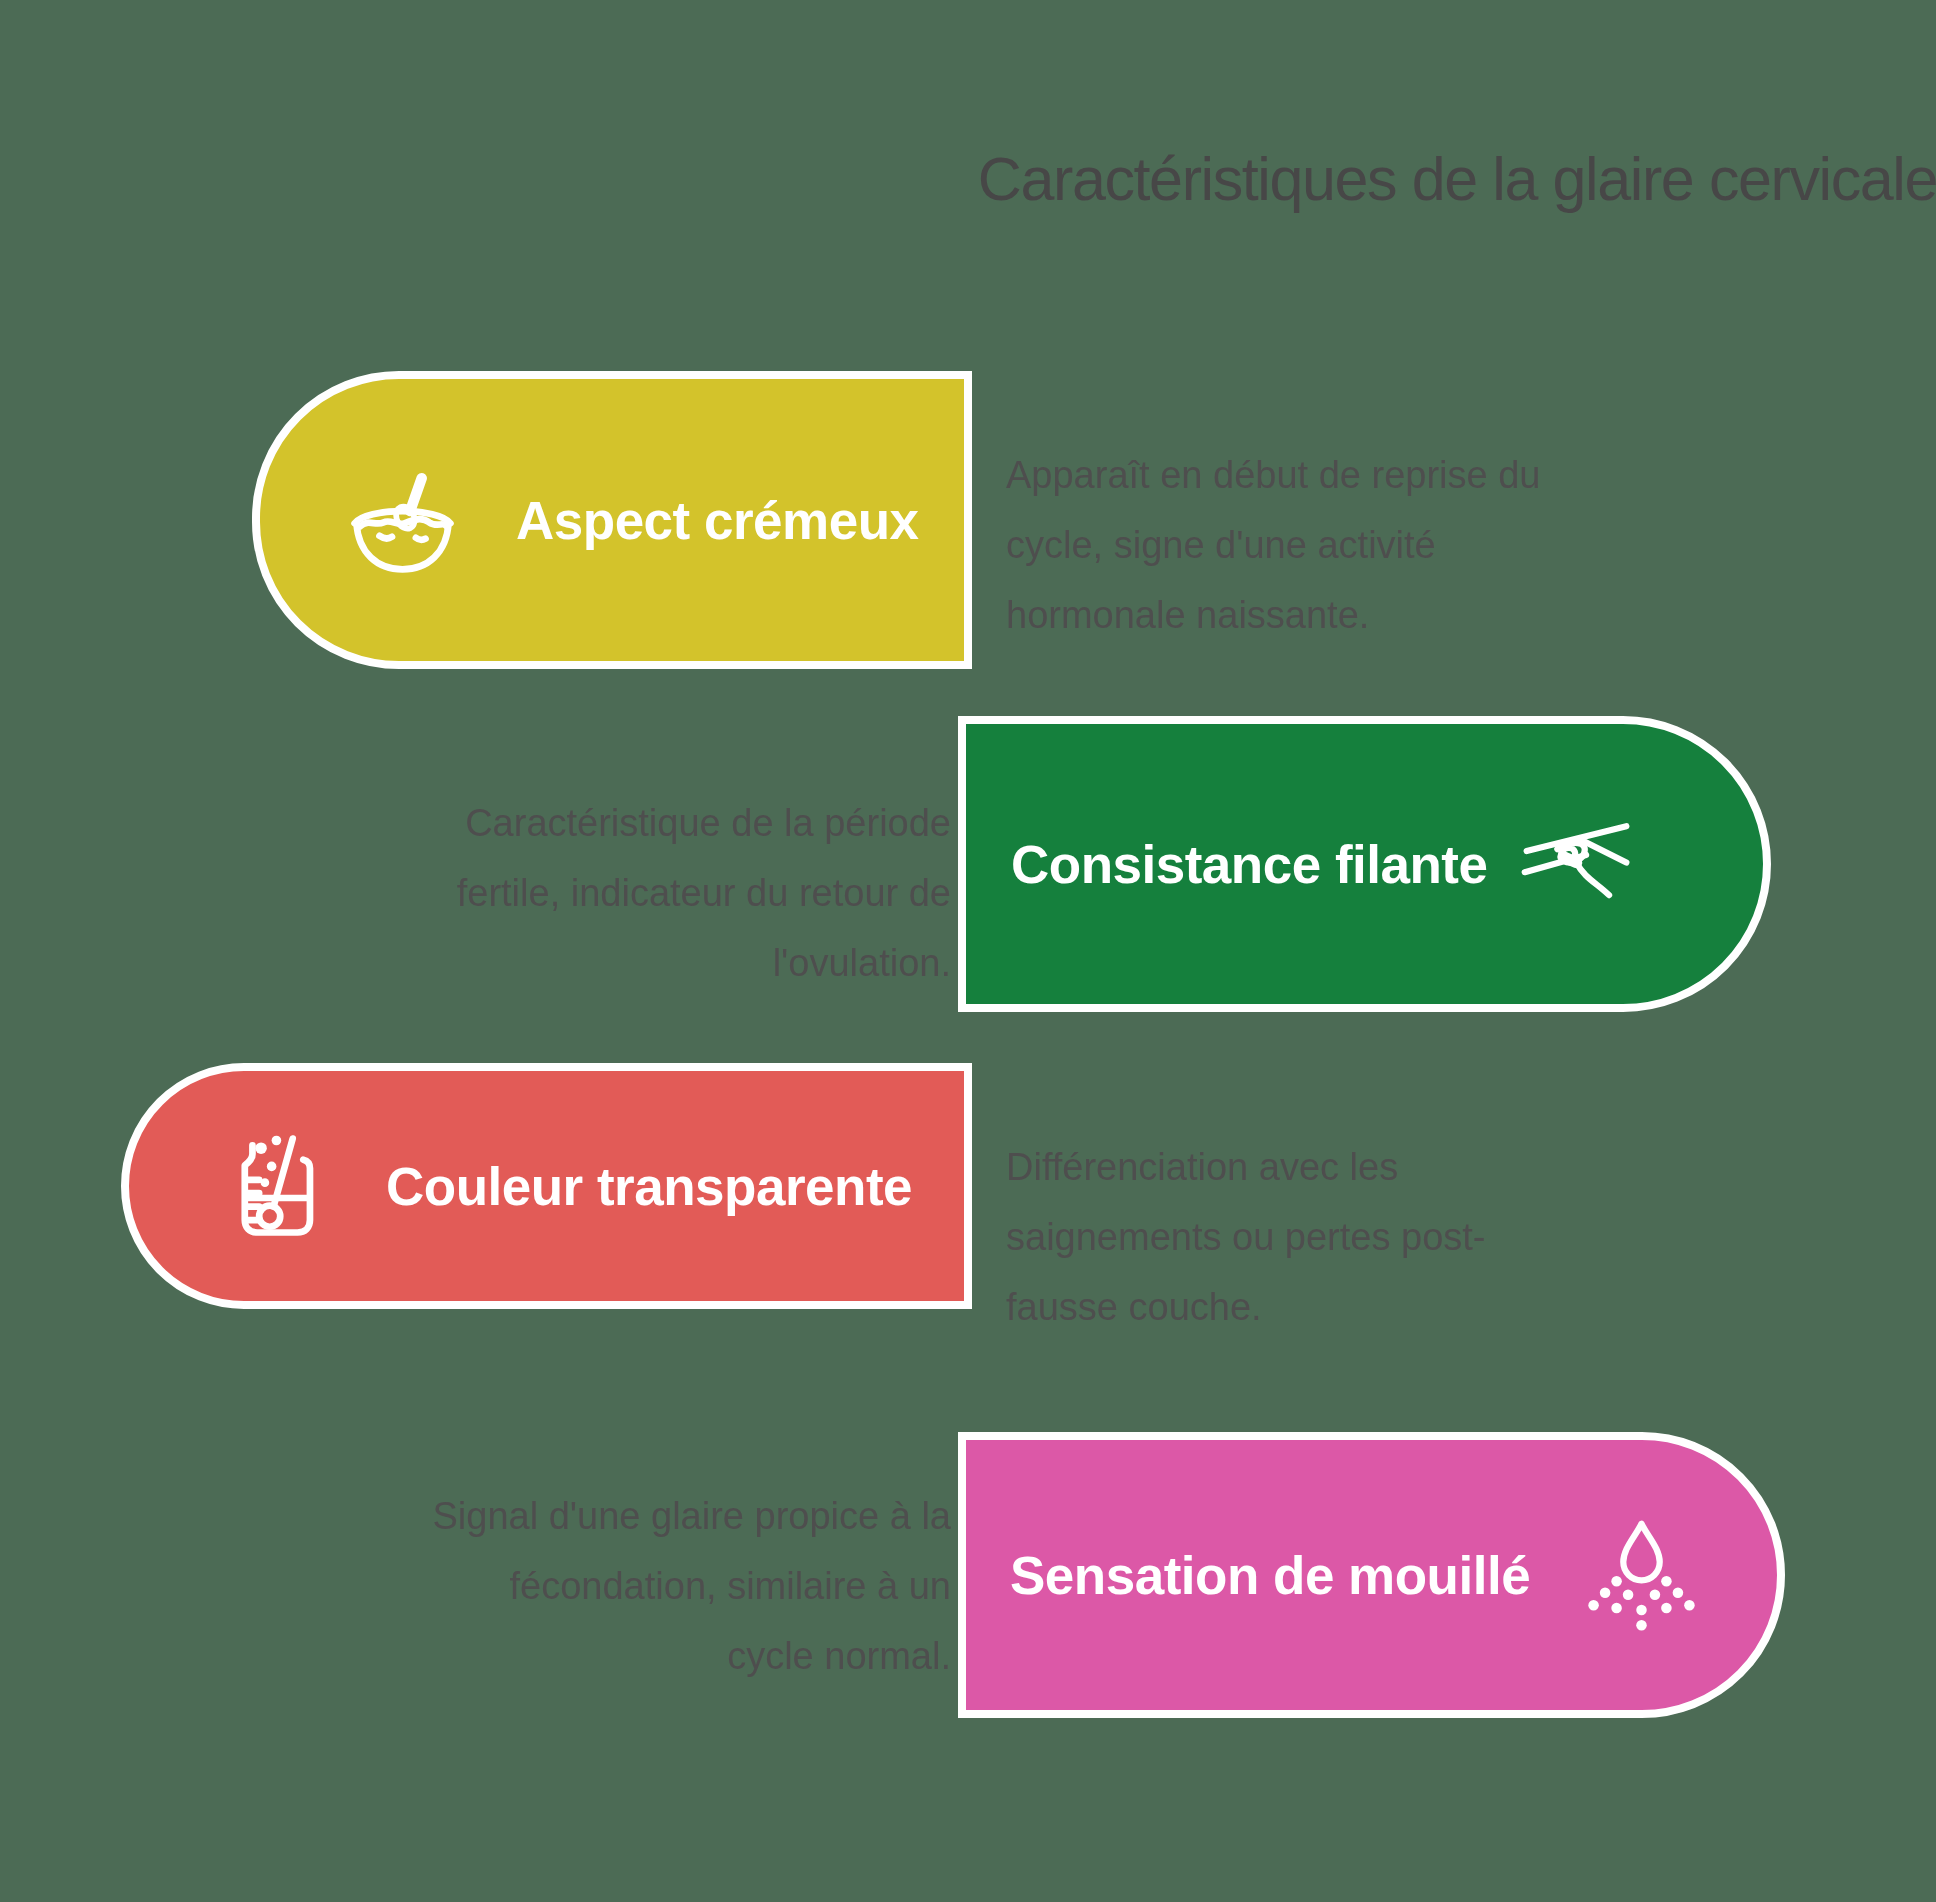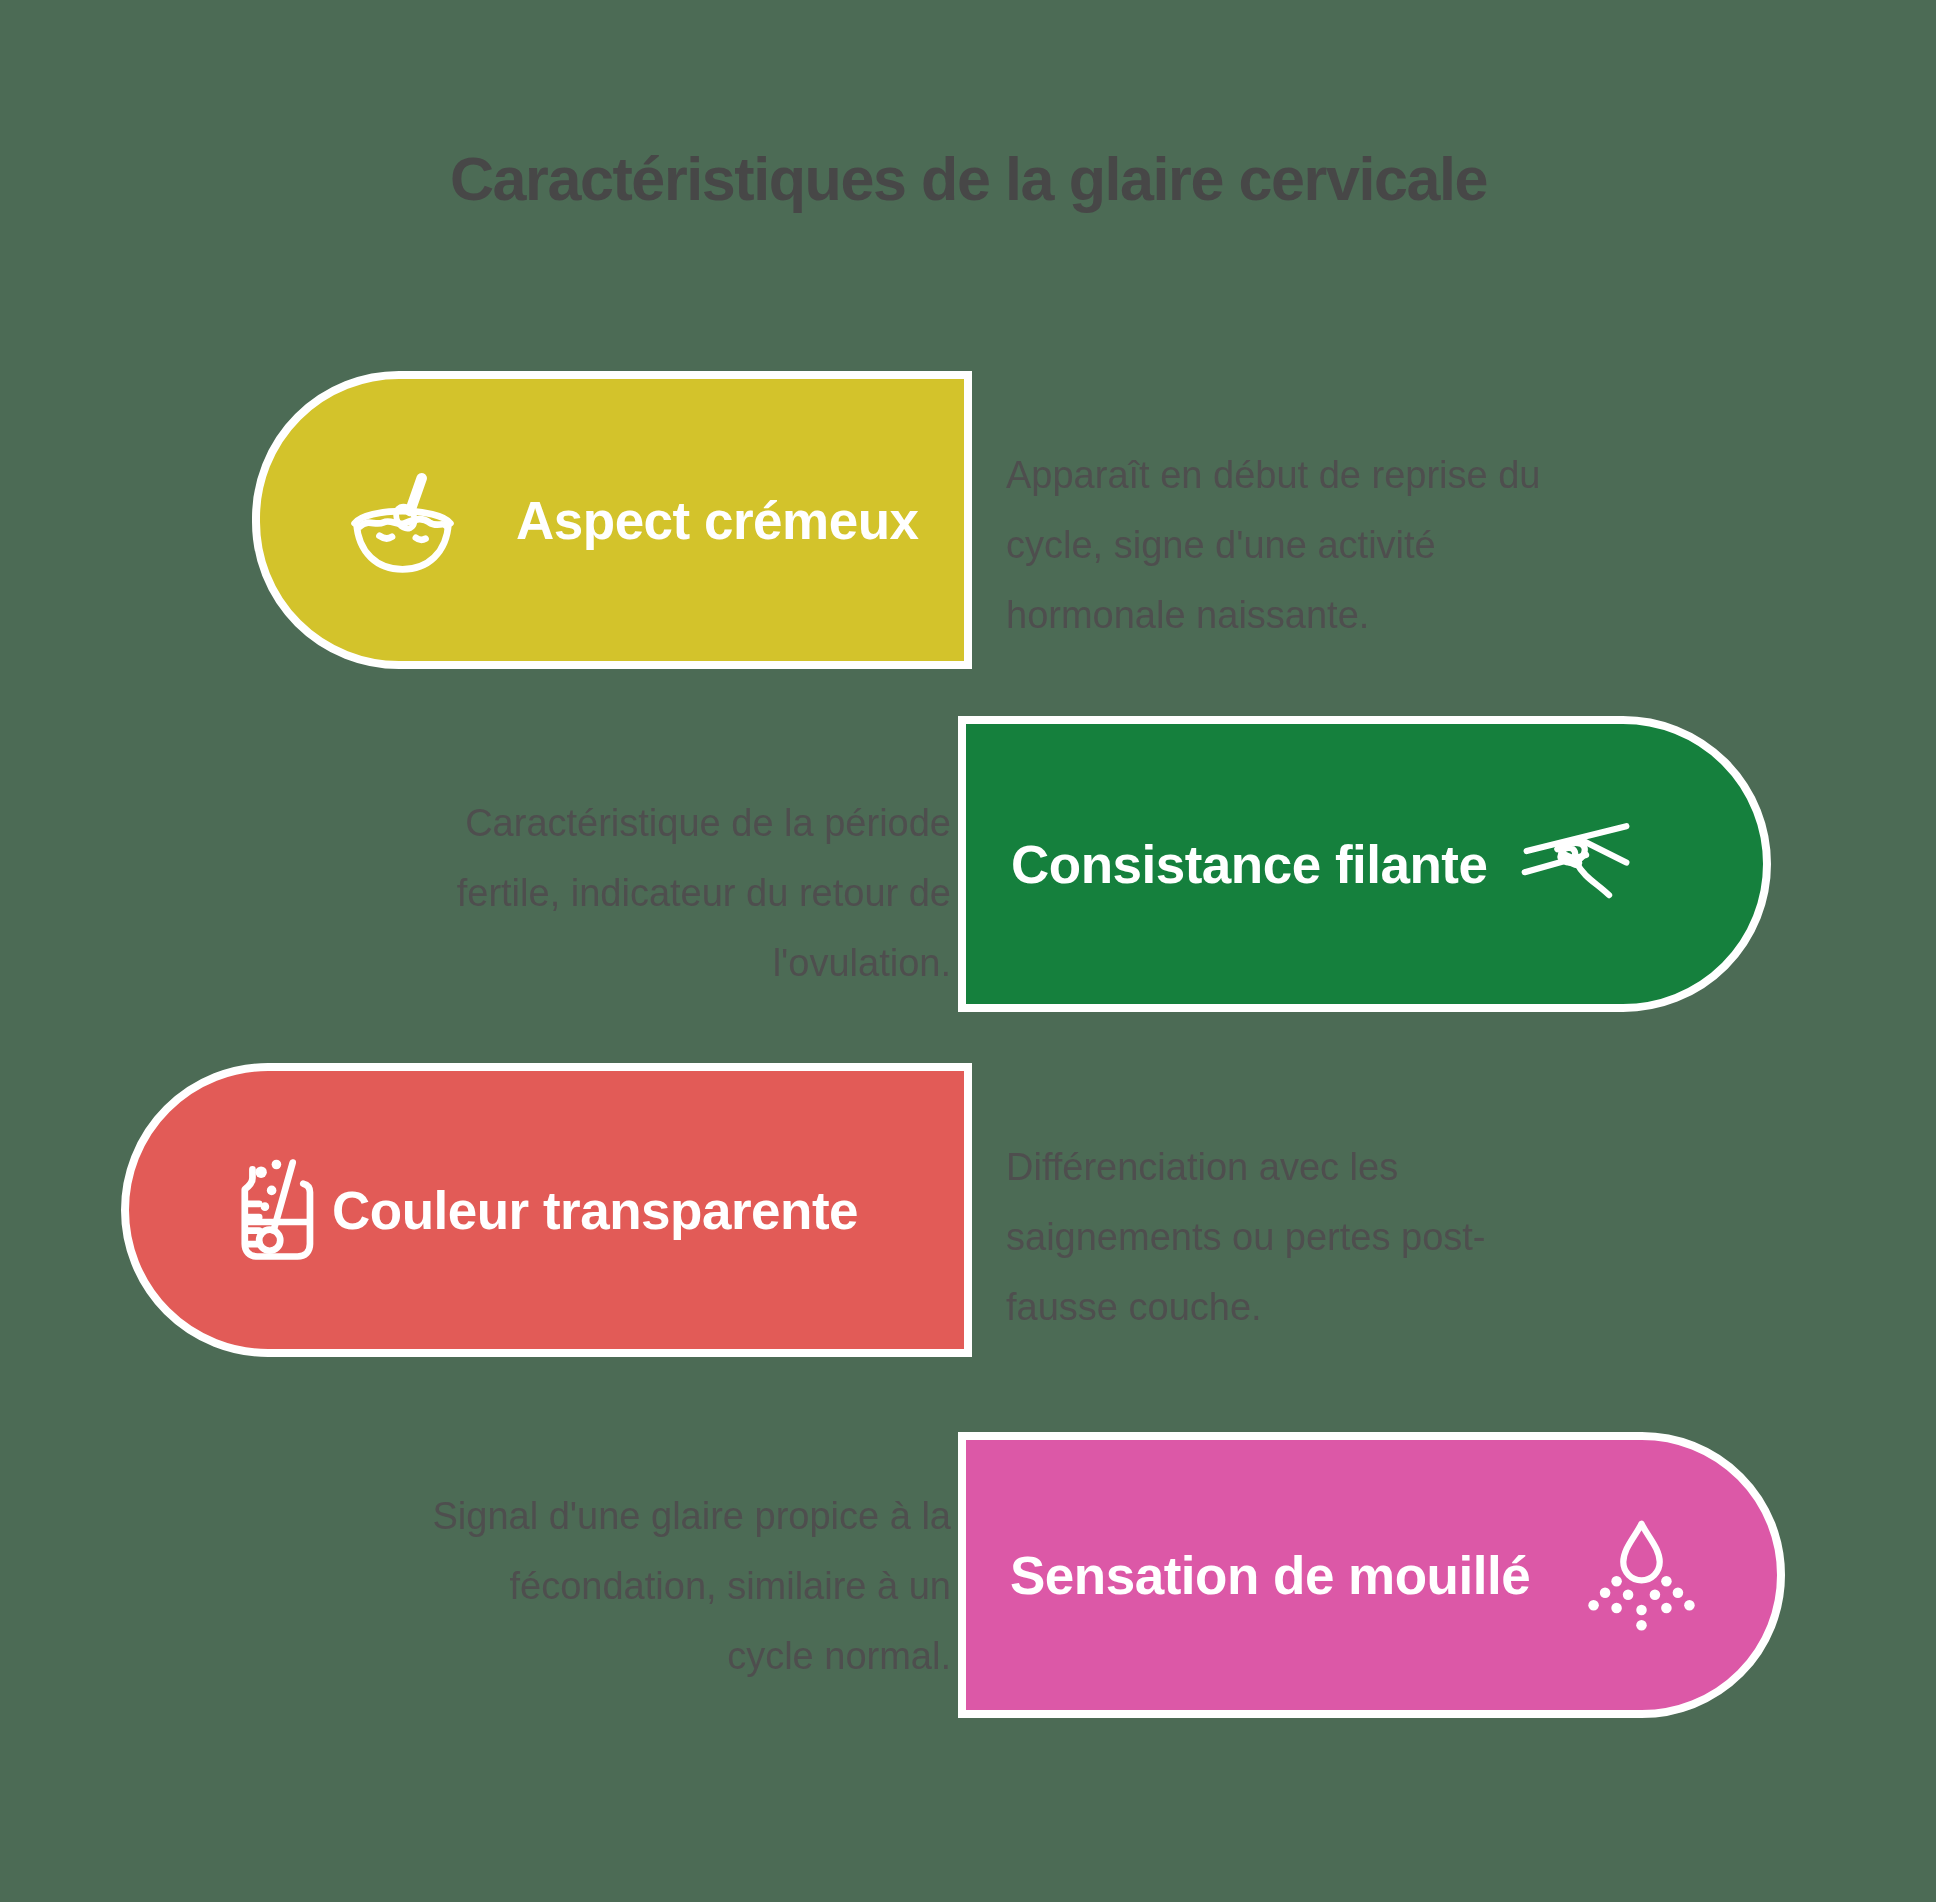--- a/index.html
+++ b/index.html
@@ -4,38 +4,38 @@
 <style>
   html,body{margin:0;padding:0;}
   body{
     width:1937px;height:1902px;
     background:#4c6b55;
     font-family:"Liberation Sans",sans-serif;
     position:relative;overflow:hidden;
   }
   .title{
     position:absolute;left:0;right:0;top:144px;
-    margin:0;text-align:center;
-    font-size:61px;font-weight:bold;letter-spacing:-1.4px;
+    margin:0;text-align:right;
+    font-size:61px;font-weight:normal;letter-spacing:-1.4px;
     color:#474747;
   }
   .card{
     position:absolute;box-sizing:border-box;
     display:flex;align-items:center;
     border:8.6px solid #ffffff;
   }
   .card .icon{flex:0 0 auto;width:115px;height:115px;}
   .card .icon svg{display:block;width:100%;height:100%;}
   .card-label{
     font-size:53px;font-weight:bold;color:#ffffff;
     letter-spacing:-0.5px;white-space:nowrap;
   }
   .card1{left:252px;top:371px;width:720px;height:298px;border-radius:147px 0 0 147px;padding-left:85px;gap:56px;}
   .card2{left:958px;top:716px;width:813px;height:296px;border-radius:0 148px 148px 0;padding-left:45px;gap:56px;}
-  .card3{left:121px;top:1063px;width:851px;height:294px;border-radius:147px 0 0 147px;padding-left:88px;}
+  .card3{left:121px;top:1063px;width:851px;height:246px;border-radius:147px 0 0 147px;padding-left:88px;gap:54px;}
   .card4{left:958px;top:1420px;width:827px;height:286px;border-radius:0 143px 143px 0;padding-left:44px;gap:54px;}
   .desc{
     position:absolute;margin:0;
     font-size:38px;line-height:70px;color:#4e4e4e;
     white-space:pre-line;
   }
   .desc1{left:1006px;top:440px;width:653px;text-align:left;}
   .desc2{left:298px;top:788px;width:653px;text-align:right;}
   .desc3{left:1006px;top:1132px;width:634px;text-align:left;}
   .desc4{left:298px;top:1481px;width:653px;text-align:right;}

